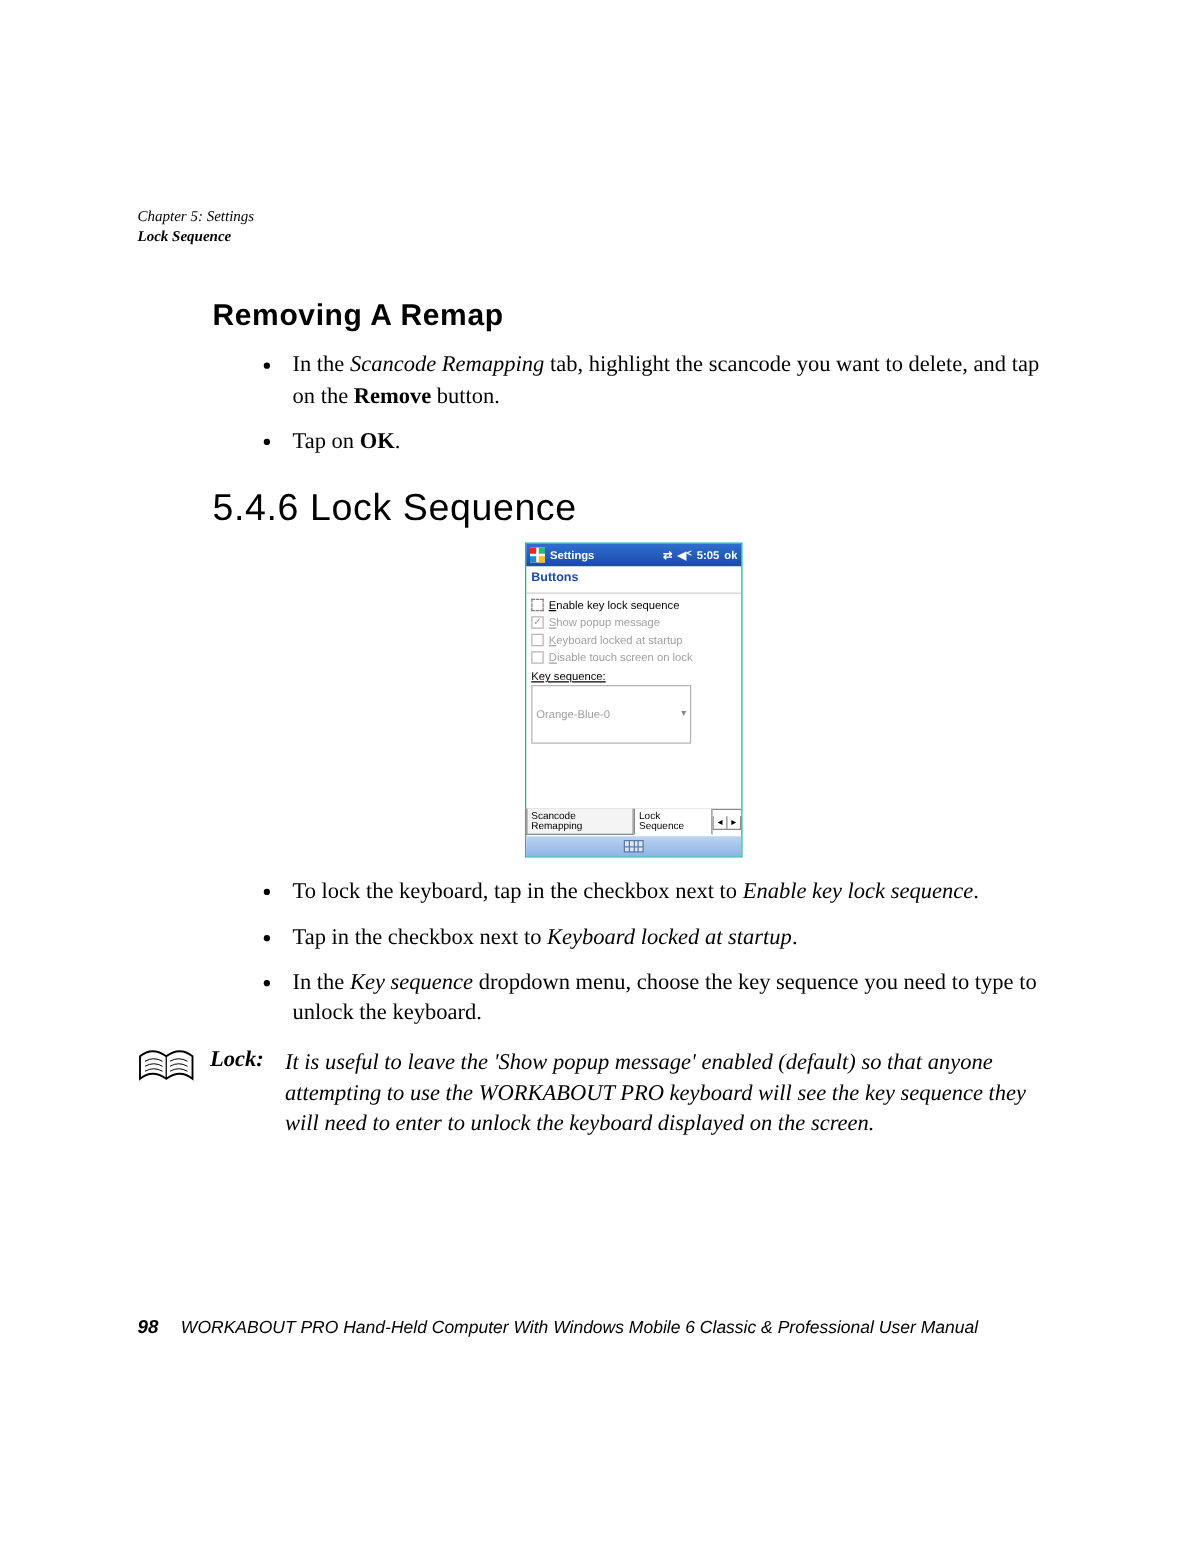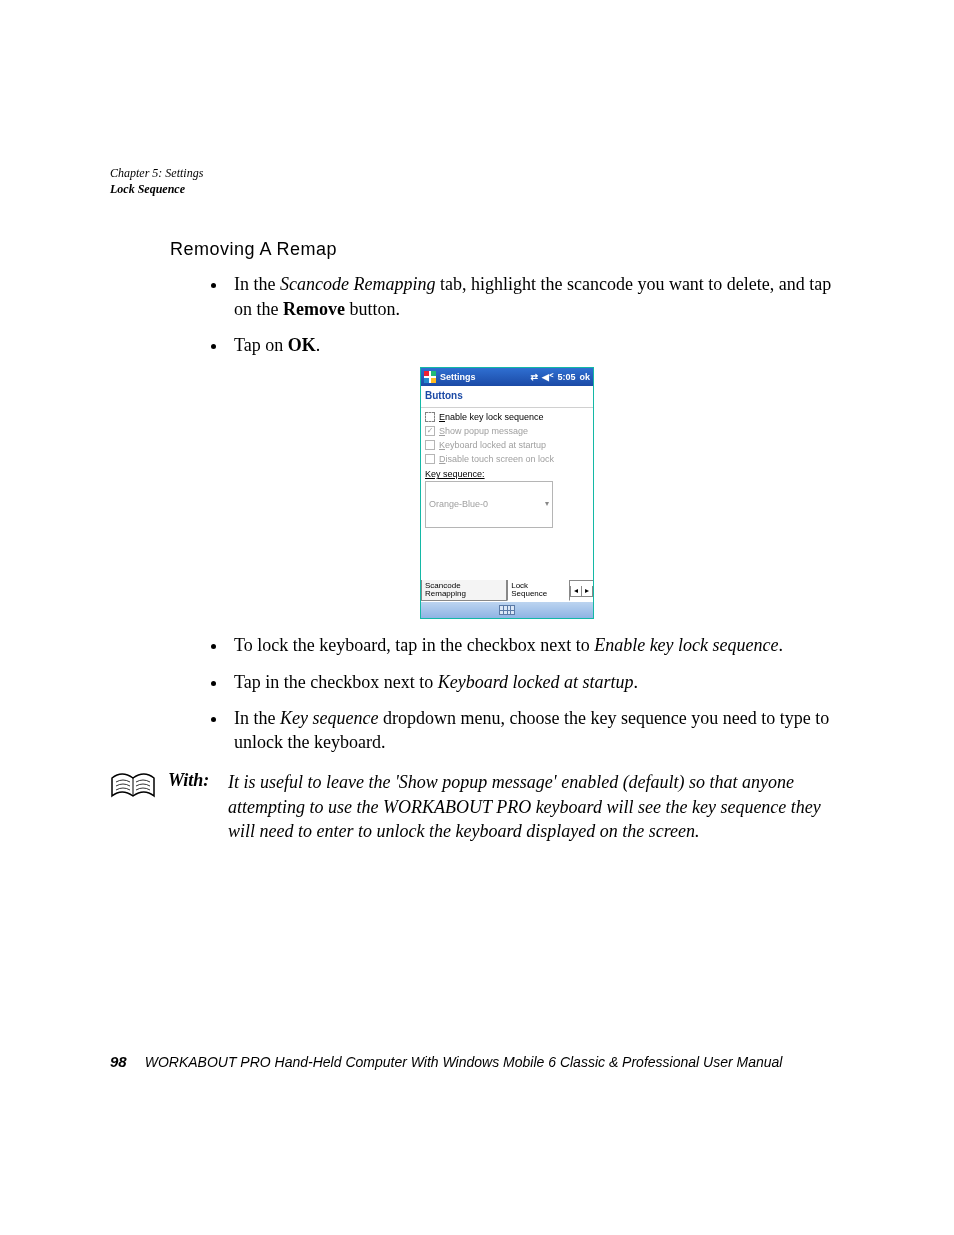--- a/index.html
+++ b/index.html
@@ -25,22 +25,22 @@
   }
   .running-head .bold {
     font-weight: bold;
   }
   .content-indent {
     margin-left: 60px;
   }
   h2.subhead {
     font-family: "Arial Narrow", Arial, sans-serif;
     font-stretch: condensed;
-    font-weight: 400;
-    font-size: 18px;
+    font-weight: 700;
+    font-size: 24px;
     letter-spacing: 0.5px;
     margin: 0 0 8px 0;
   }
   h2.section-head {
     font-family: "Arial Narrow", Arial, sans-serif;
     font-stretch: condensed;
     font-weight: 400;
     font-size: 30px;
     letter-spacing: 0.5px;
     margin: 26px 0 6px 0;
@@ -283,20 +283,21 @@
 
     <ul class="body-list">
       <li>
         <span>In the </span><span class="italic">Scancode Remapping</span><span> tab, highlight the scancode you want to delete, and tap on the </span><span class="bold">Remove</span><span> button.</span>
       </li>
       <li>
         <span>Tap on </span><span class="bold">OK</span><span>.</span>
       </li>
     </ul>
 
+    <h2 class="section-head">5.4.6  Lock Sequence</h2>
 
 
     <div class="device">
       <div class="dev-title">
         <span class="dev-flag">
             <span class="b1"></span>
             <span class="b2"></span>
           </span>
         <span>Settings</span>
         <span class="spacer"></span>
@@ -365,21 +366,21 @@
 
   </div>
 
   <div class="note-block">
     <svg class="note-icon" viewBox="0 0 46 30">
       <path d="M2 6 Q12 -2 23 6 Q34 -2 44 6 L44 24 Q34 16 23 24 Q12 16 2 24 Z" fill="#fff" stroke="#000" stroke-width="1.5"></path>
       <path d="M23 6 L23 24" stroke="#000" stroke-width="1"></path>
       <path d="M6 10 Q13 6 20 10 M6 14 Q13 10 20 14 M6 18 Q13 14 20 18" stroke="#000" stroke-width="0.8" fill="none"></path>
       <path d="M26 10 Q33 6 40 10 M26 14 Q33 10 40 14 M26 18 Q33 14 40 18" stroke="#000" stroke-width="0.8" fill="none"></path>
     </svg>
-    <div class="note-label">With:</div>
+    <div class="note-label">Lock:</div>
     <div class="note-text">It is useful to leave the 'Show popup message' enabled (default) so that anyone attempting to use the WORKABOUT PRO keyboard will see the key sequence they will need to enter to unlock the keyboard displayed on the screen.</div>
   </div>
 
   <div class="footer">
     <span class="pagenum">98</span>
     <span class="title">WORKABOUT PRO Hand-Held Computer With Windows Mobile 6 Classic &amp; Professional User Manual</span>
   </div>
 
 </div>
 

